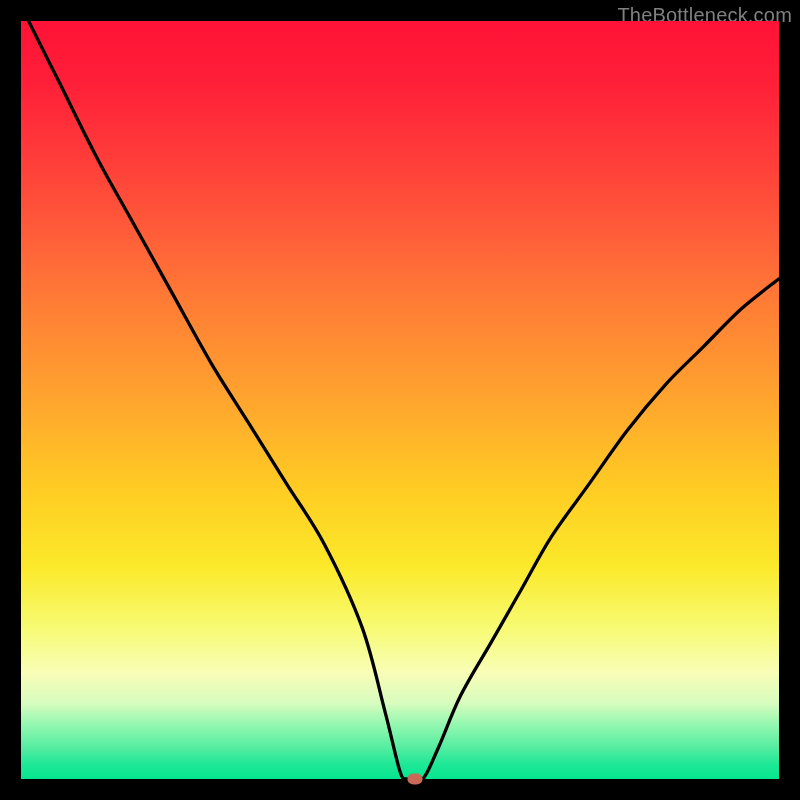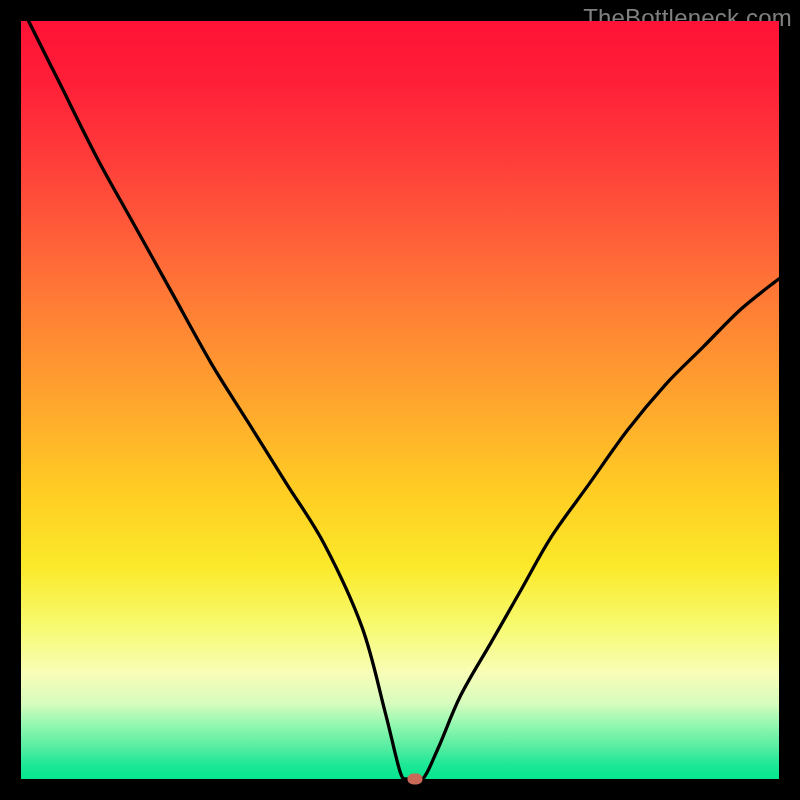--- a/index.html
+++ b/index.html
@@ -56,21 +56,21 @@
     height: 11px;
     border-radius: 6px / 5px;
     background: #c96a58;
     transform: translate(-50%, -50%);
   }
   .watermark {
     position: absolute;
     top: 4px;
     right: 8px;
     color: #808080;
-    font-size: 24px;
+    font-size: 20px;
     font-weight: 500;
     letter-spacing: 0.2px;
   }
 </style>
 </head>
 <body>
 
 <div class="frame">
   <div class="watermark">TheBottleneck.com</div>
 

